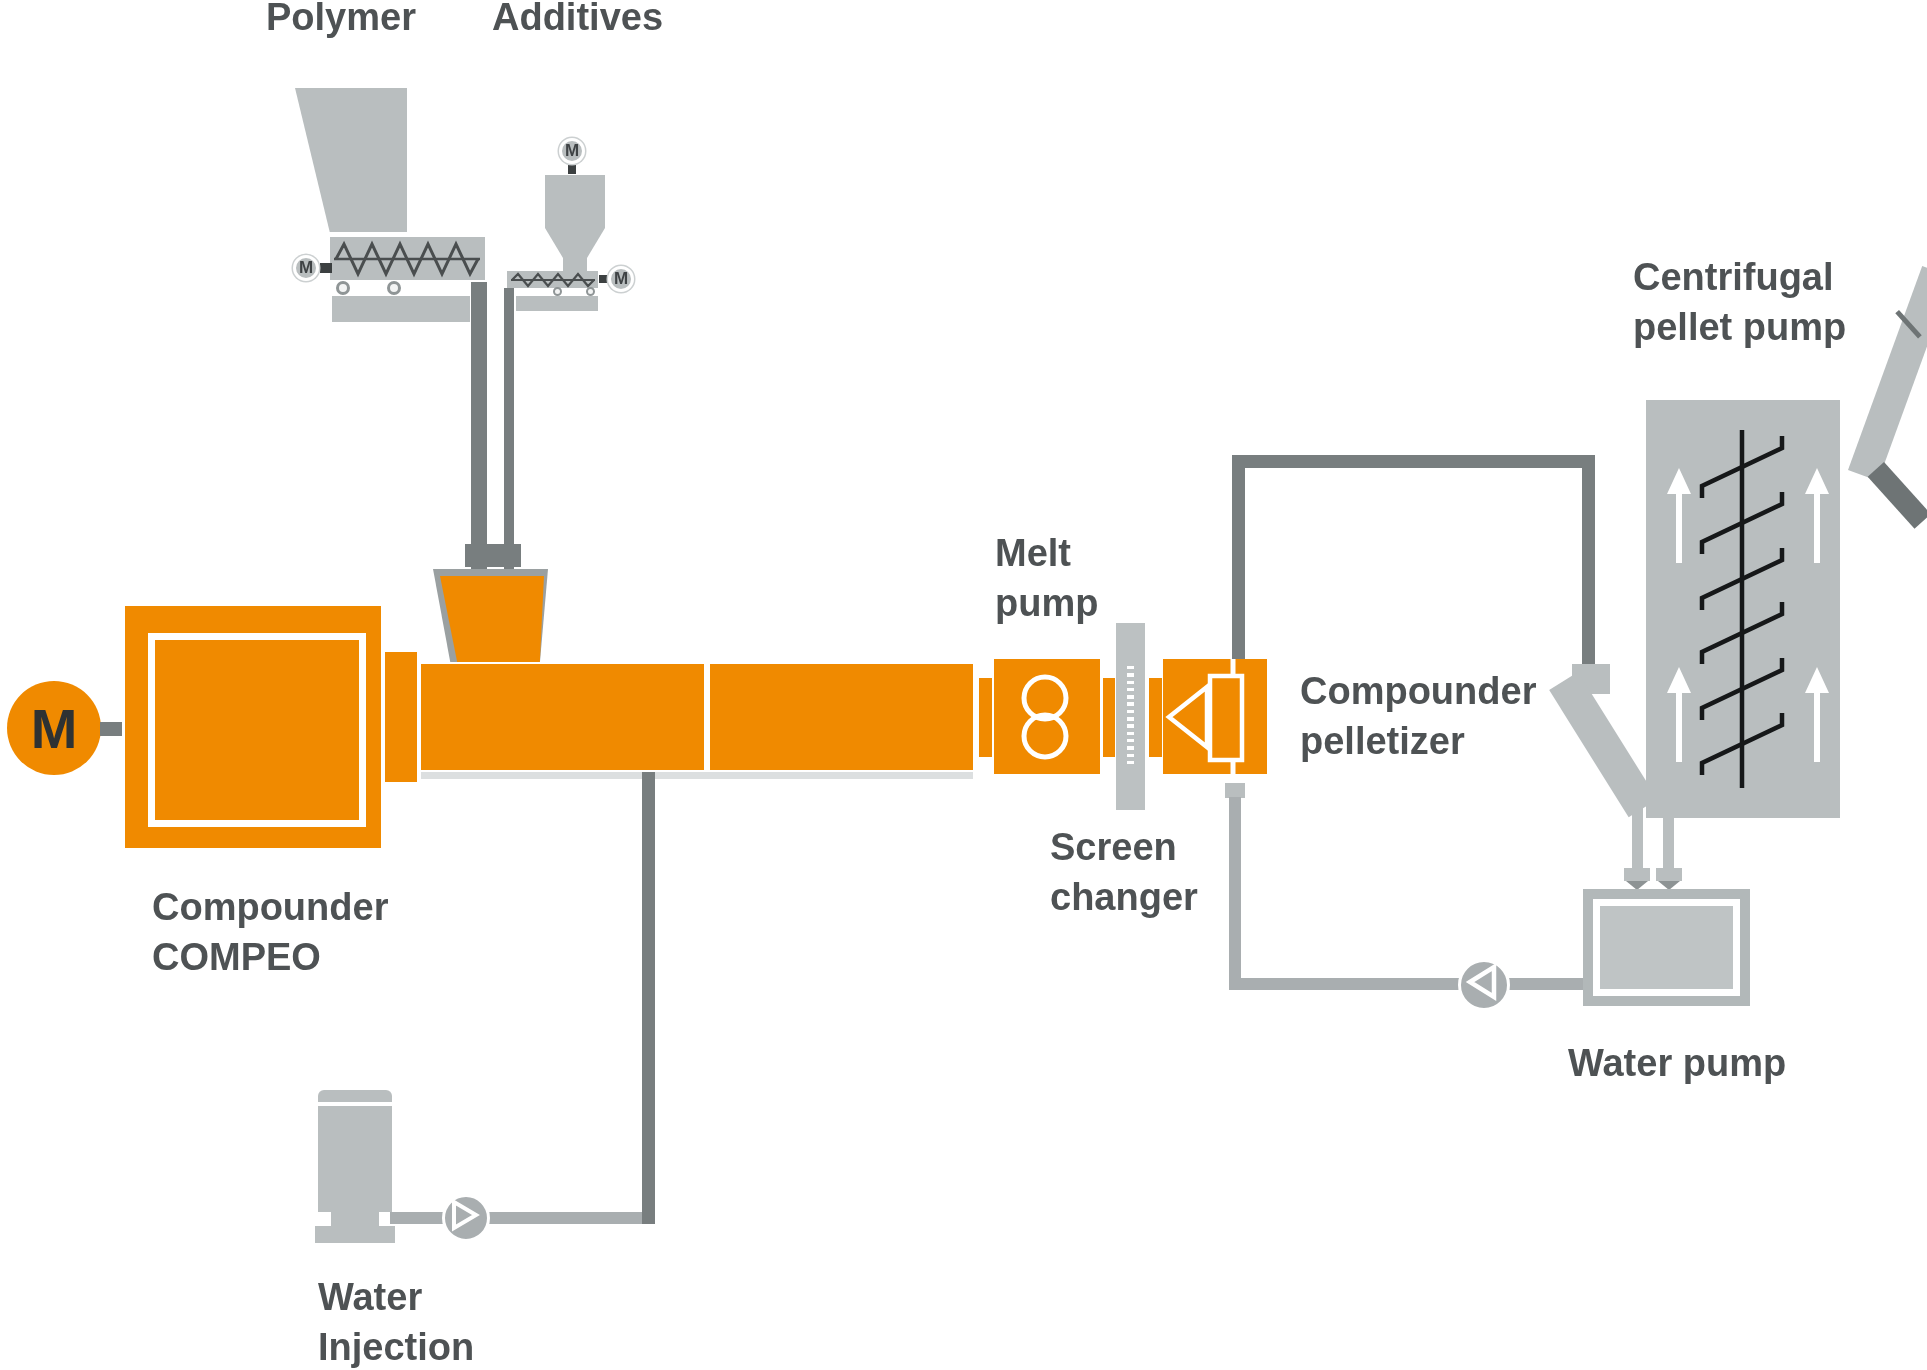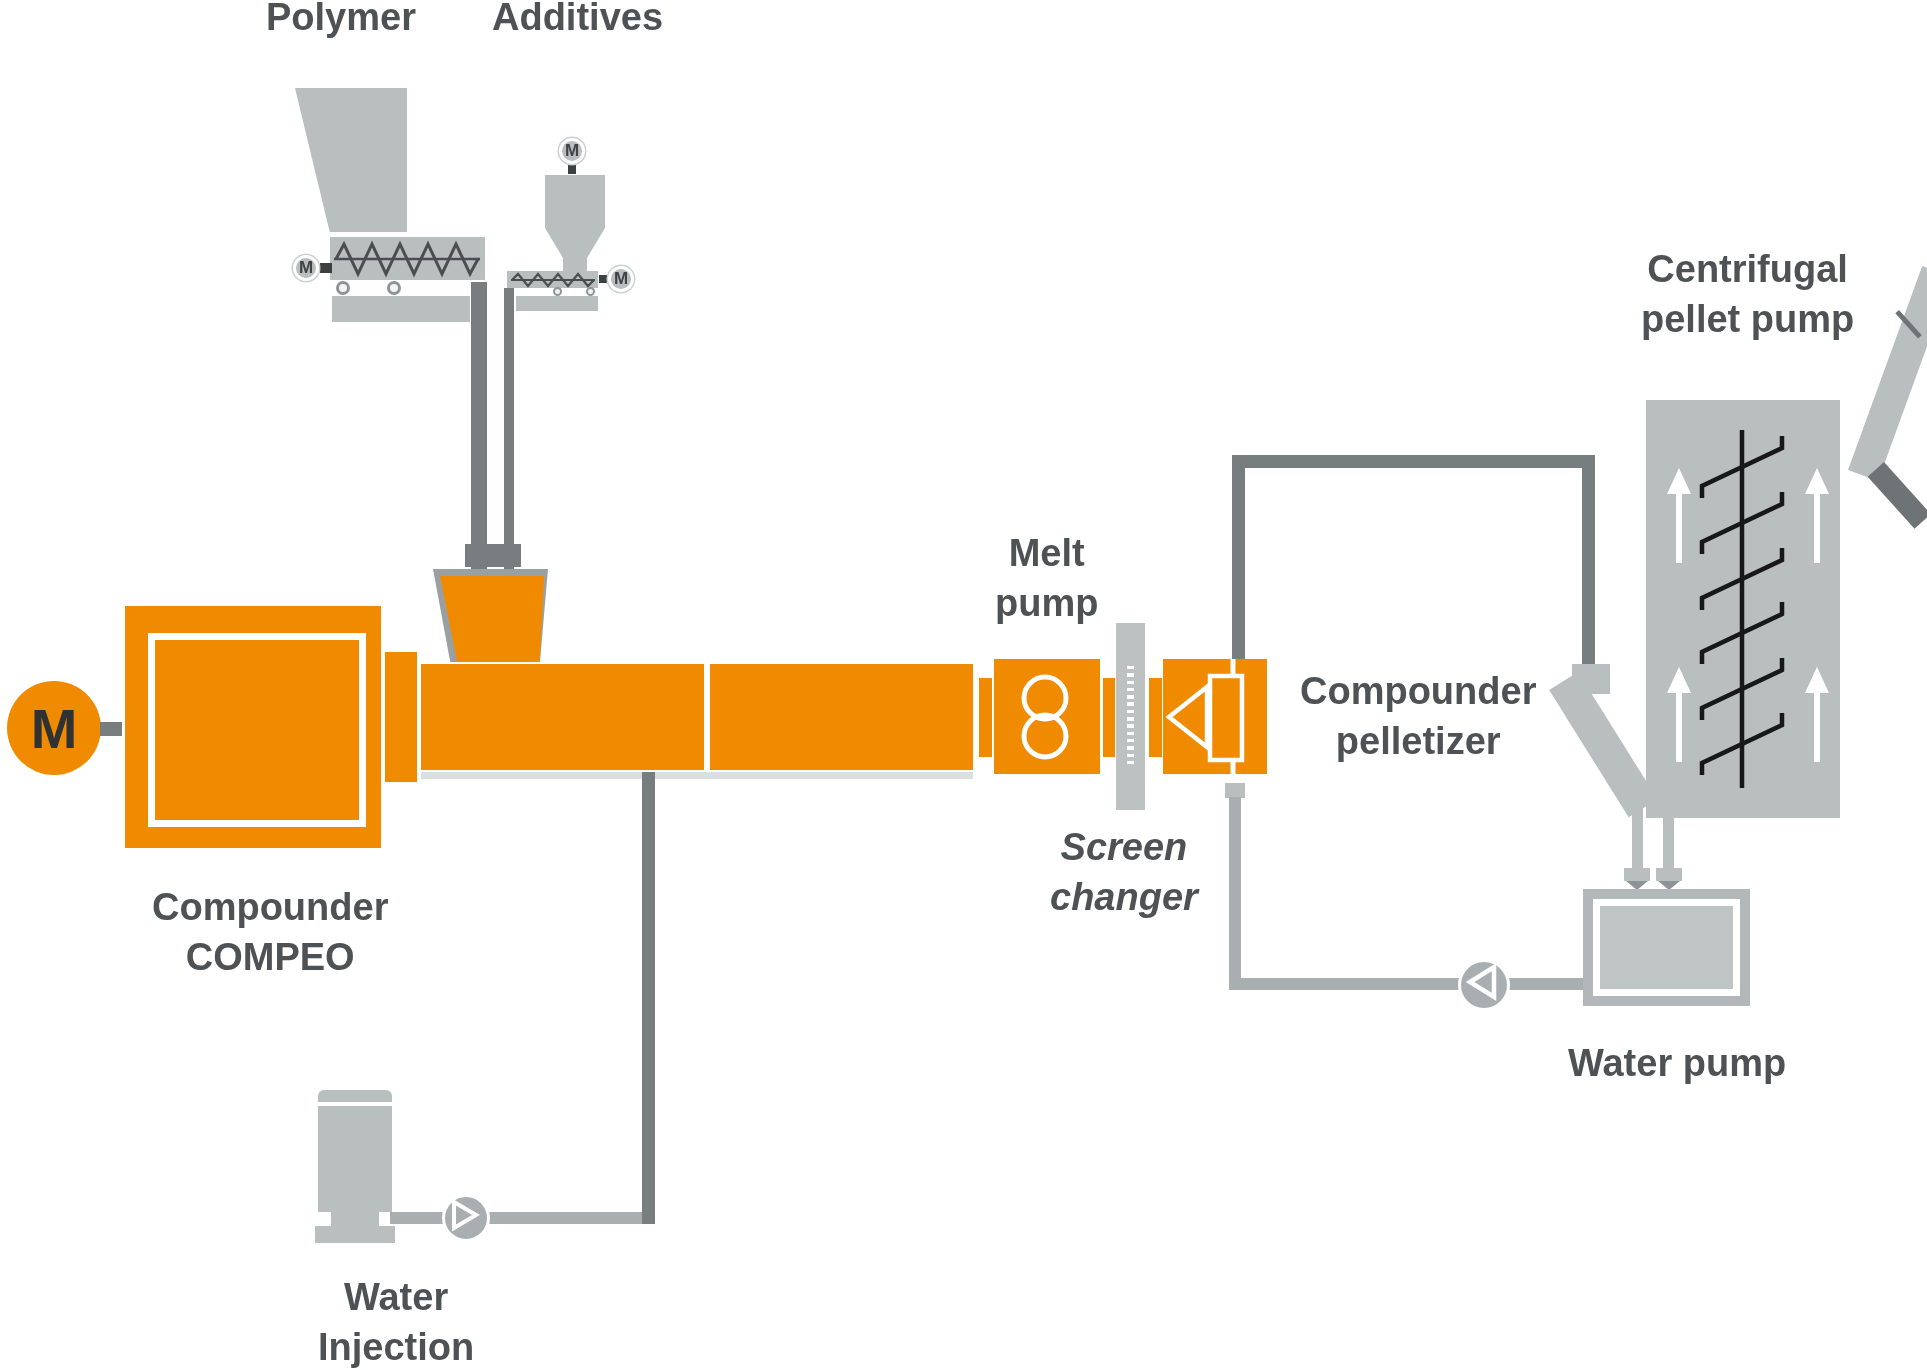--- a/index.html
+++ b/index.html
@@ -1,18 +1,18 @@
 <!DOCTYPE html>
 <html><head>
 <meta charset="utf-8">
 <style>
   html,body{margin:0;padding:0;background:#fff;}
   *{box-sizing:border-box;}
   #canvas{position:relative;width:1927px;height:1370px;background:#ffffff;overflow:hidden;
-          font-family:"Liberation Sans",sans-serif;text-align:center;}
+          font-family:"Liberation Sans",sans-serif;}
   .abs{position:absolute;}
   .lbl{font:700 38px "Liberation Sans",sans-serif;color:#4E5254;line-height:50px;white-space:nowrap;}
   .lbl span{display:block;}
   .or{background:#F08A00;}
   .mg{background:#B9BEBF;}
   .pd{background:#787E7F;}
   .pl{background:#A9AEB0;}
   .mcircle{border-radius:50%;background:#B9BEBF;border:3px solid #fff;box-shadow:0 0 0 1.5px #ccd0d1;
            color:#3F4345;font:700 17px "Liberation Sans",sans-serif;
            display:flex;align-items:center;justify-content:center;}
@@ -37,29 +37,29 @@
       <span>Additives</span>
     </div>
   <div class="abs lbl" style="left:152px;top:882px;">
     <span>Compounder</span>
       <span>COMPEO</span>
   </div>
   <div class="abs lbl" style="left:995px;top:528px;">
     <span>Melt</span>
       <span>pump</span>
   </div>
-  <div class="abs lbl" style="left:1050px;top:822px;font-style:italic;">
+  <div class="abs lbl" style="left:1050px;top:822px;">
     <span>Screen</span>
       <span>changer</span>
   </div>
   <div class="abs lbl" style="left:1300px;top:666px;">
     <span>Compounder</span>
       <span>pelletizer</span>
   </div>
-  <div class="abs lbl" style="left:1633px;top:244px;margin-left:8px;">
+  <div class="abs lbl" style="left:1633px;top:252px;">
     <span>Centrifugal</span>
       <span>pellet pump</span>
   </div>
   <div class="abs lbl" style="left:1568px;top:1038px;">
       <span>Water pump</span>
     </div>
   <div class="abs lbl" style="left:318px;top:1272px;">
     <span>Water</span>
       <span>Injection</span>
   </div>

